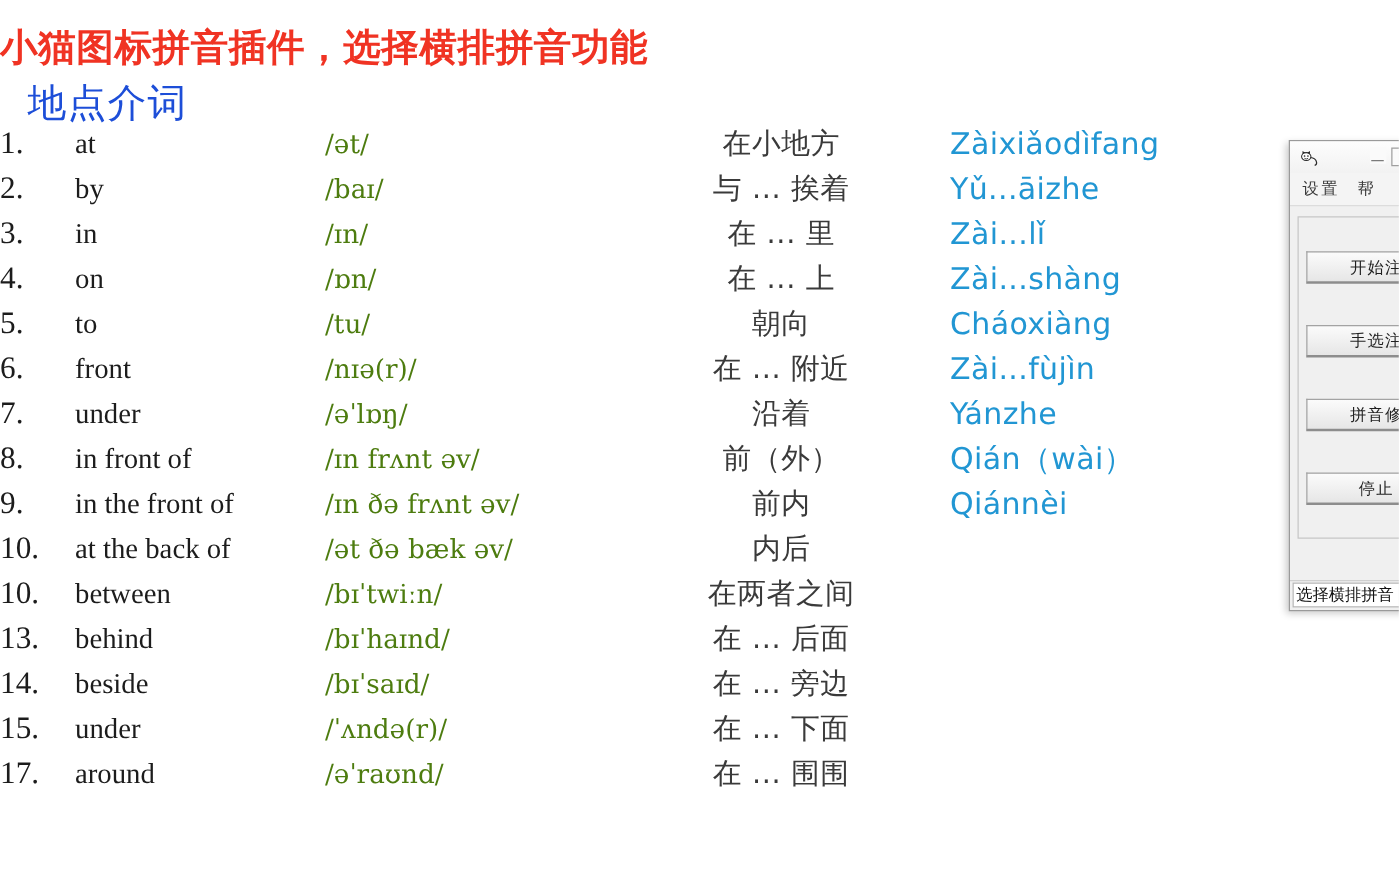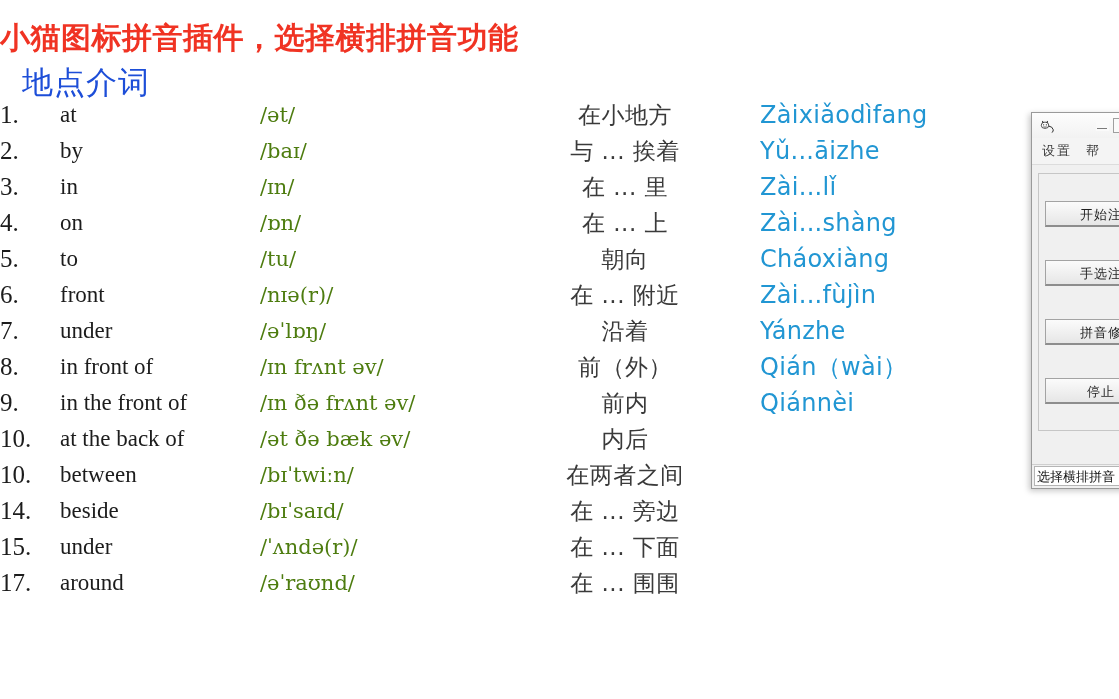--- a/index.html
+++ b/index.html
@@ -286,20 +286,27 @@
           <td class="c-pinyin"></td>
         </tr>
         <tr>
           <td class="c-num">10.</td>
           <td class="c-word">between</td>
           <td class="c-ipa">/bɪˈtwiːn/</td>
           <td class="c-cn">在两者之间</td>
           <td class="c-pinyin"></td>
         </tr>
         <tr>
+          <td class="c-num">13.</td>
+          <td class="c-word">behind</td>
+          <td class="c-ipa">/bɪˈhaɪnd/</td>
+          <td class="c-cn">在 ... 后面</td>
+          <td class="c-pinyin"></td>
+        </tr>
+        <tr>
           <td class="c-num">14.</td>
           <td class="c-word">beside</td>
           <td class="c-ipa">/bɪˈsaɪd/</td>
           <td class="c-cn">在 ... 旁边</td>
           <td class="c-pinyin"></td>
         </tr>
         <tr>
           <td class="c-num">15.</td>
           <td class="c-word">under</td>
           <td class="c-ipa">/ˈʌndə(r)/</td>

